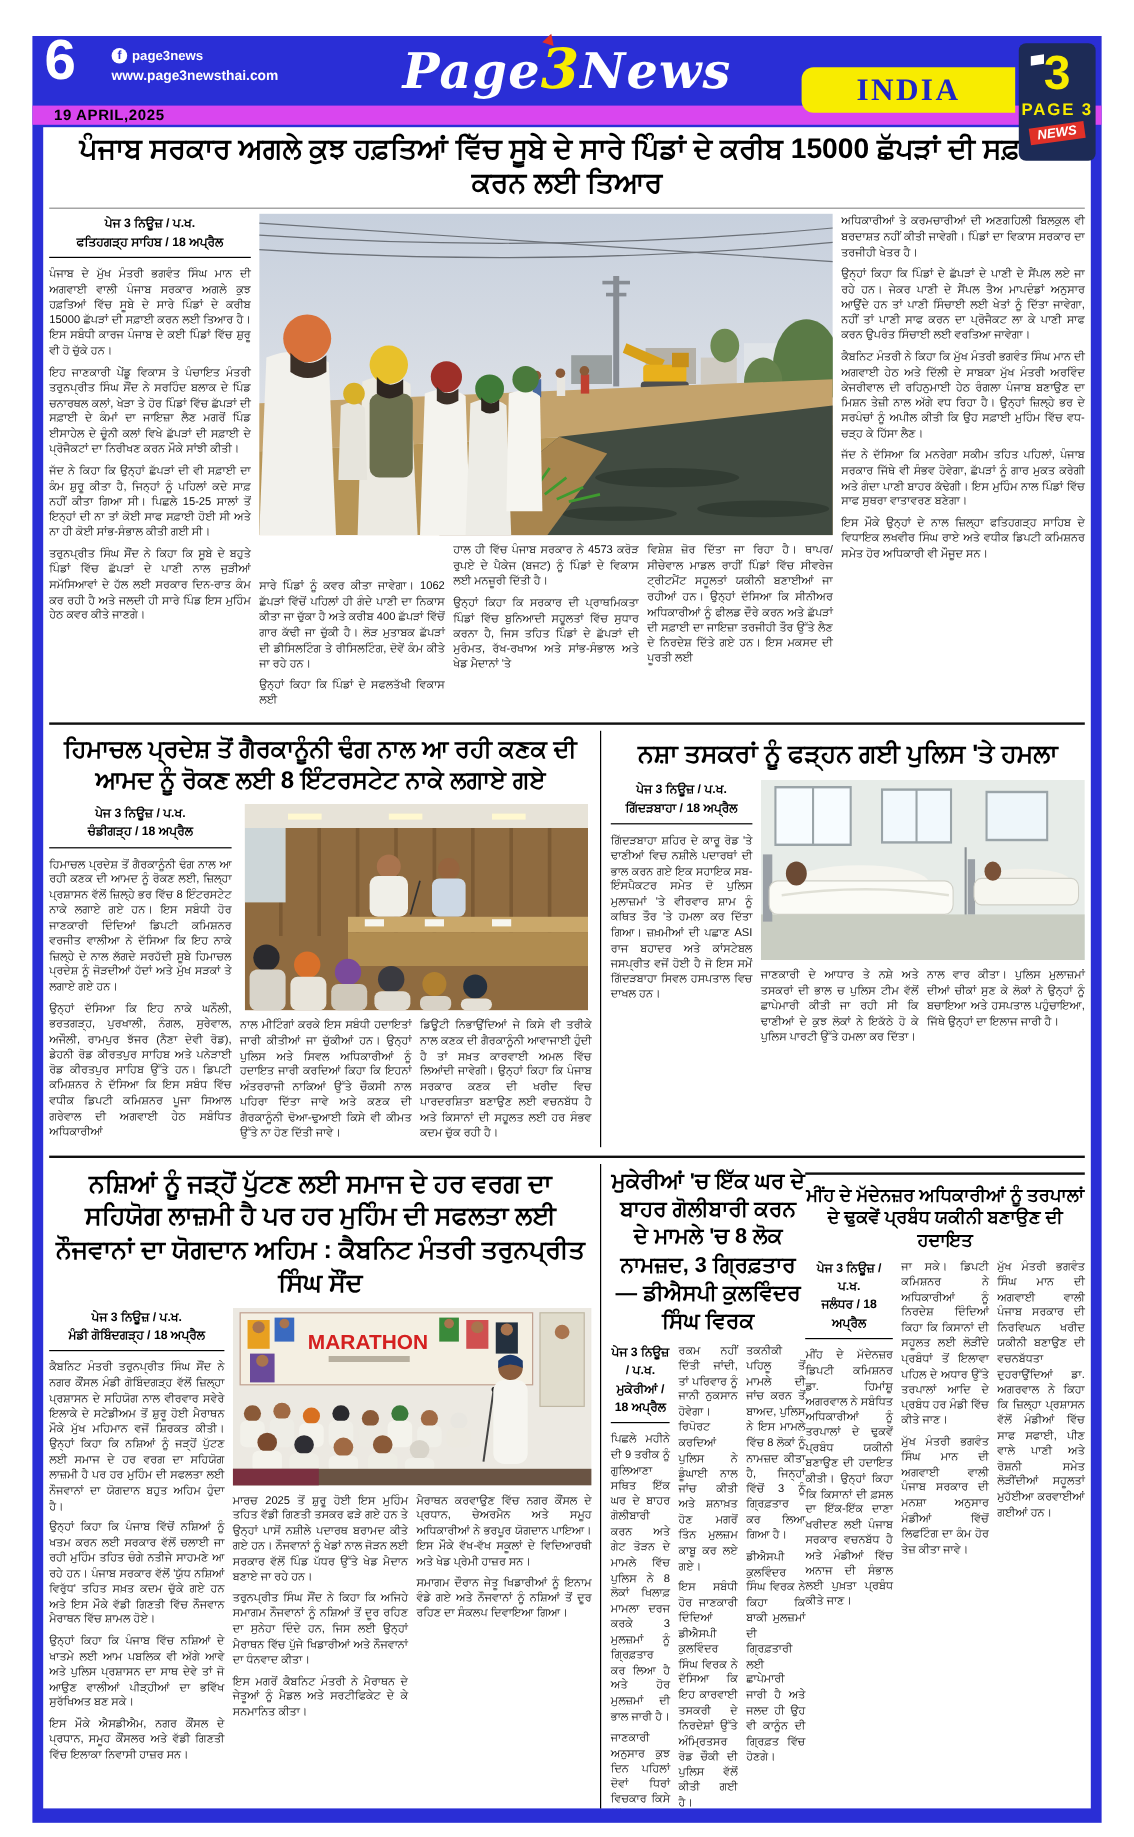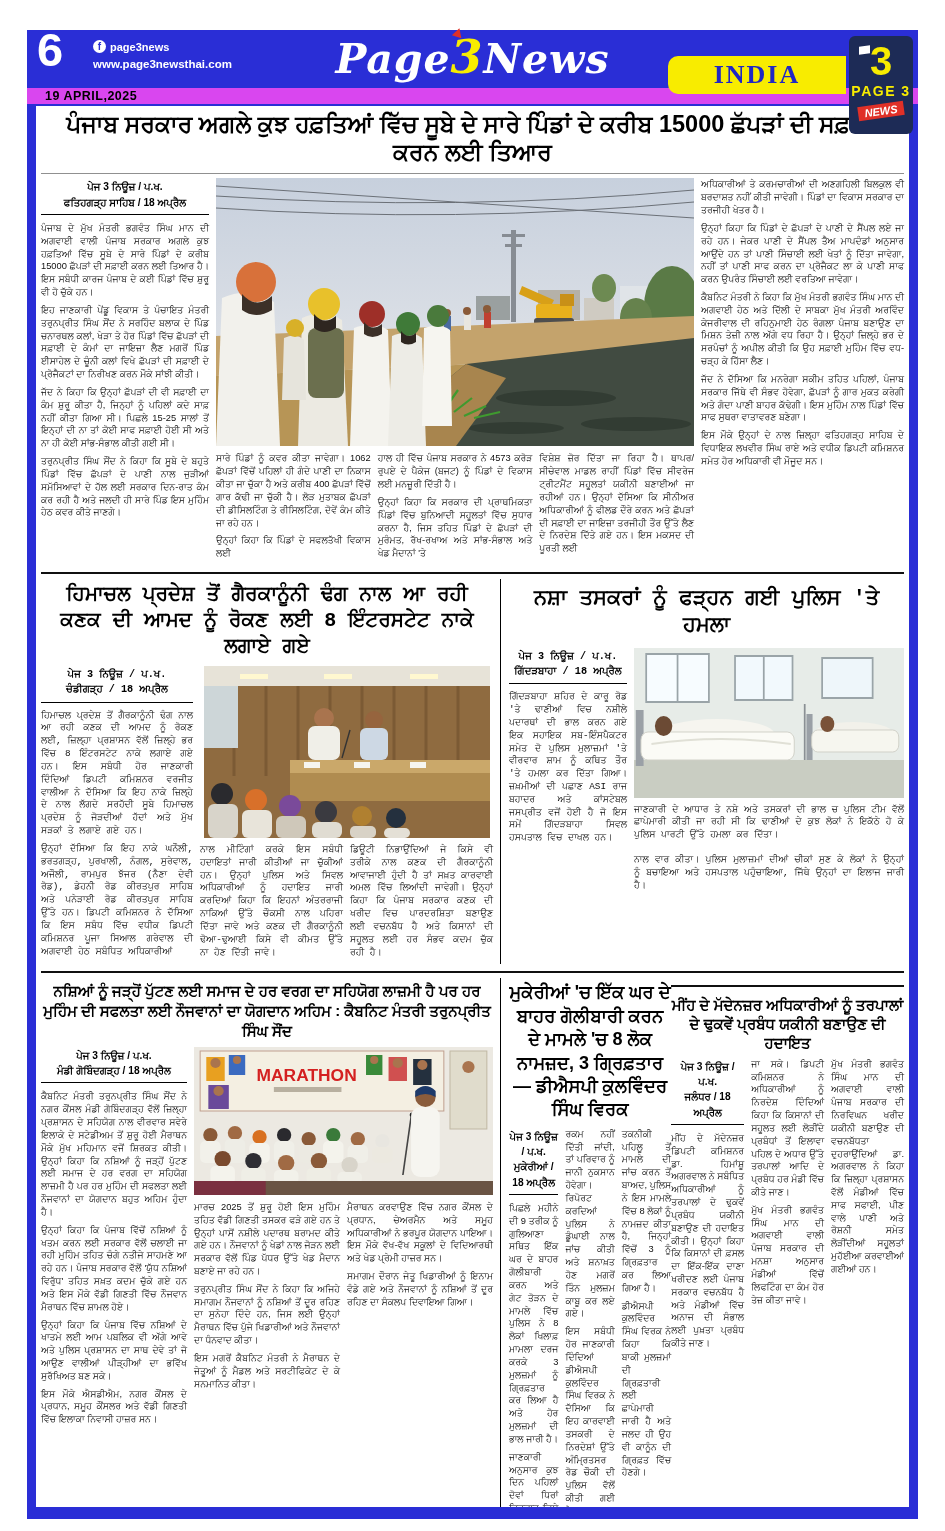--- a/index.html
+++ b/index.html
@@ -27,21 +27,21 @@
   .paper{position:absolute;left:9px;right:9px;top:76px;bottom:12px;background:#fff;padding:4px 5px;overflow:hidden;}
   .row{display:flex;}
   .para{margin:0 0 5px;text-align:justify;}
   .flow{font-size:9.3px;line-height:1.38;color:#101010;}
   .byline{font-weight:700;font-size:10.2px;text-align:center;border-bottom:1.6px solid #000;padding:1px 0 4px;margin-bottom:7px;color:#000;}
   .byline div{line-height:1.5;}
   .hl{font-weight:700;text-align:center;color:#000;}
   .hl1{font-size:23.5px;line-height:1.2;margin:0 0 4px;border-bottom:1px solid #909090;padding-bottom:7px;}
   .hl2{font-size:20px;line-height:1.3;margin:3px 0 6px;}
   .hl2b{font-size:21px;line-height:1.3;margin:6px 0 8px;}
-  .hl3{font-size:15px;line-height:1.32;margin:3px 0 6px;}
+  .hl3{font-size:21px;line-height:1.32;margin:3px 0 6px;}
   .hl3b{font-size:18px;line-height:1.3;margin:3px 0 6px;}
   .hl4{font-size:15px;line-height:1.25;margin:4px 0 5px;}
   .photo{display:block;margin:0 auto 6px;}
   .gap{gap:7px;}
   .sect{border-top:2px solid #101010;margin-top:7px;padding-top:5px;}
   .vsep{border-right:1.6px solid #000;padding-right:7px;}
   .stack{display:flex;flex-direction:row;flex:1;}
 </style>
 </head>
 <body>
@@ -176,21 +176,21 @@
                 <path d="M68,160 q12,-6 20,2 l2,60 l-24,0 z" fill="#e6e4dc"></path>
                 <circle cx="79" cy="150" r="9" fill="#d8b028"></circle>
               </g>
               <g>
                 <path d="M208,150 q16,-6 26,2 l2,96 l-30,0 z" fill="#f6f5f0"></path>
                 <circle cx="222" cy="138" r="11" fill="#4a7a3c"></circle>
               </g>
             </g>
           </svg>
           <div class="row" style="gap:7px;">
-            <div class="flow" style="flex:1;">
+            <div class="flow" style="flex:1;margin-top:30px;">
                 <p class="para">ਸਾਰੇ ਪਿੰਡਾਂ ਨੂੰ ਕਵਰ ਕੀਤਾ ਜਾਵੇਗਾ। 1062 ਛੱਪੜਾਂ ਵਿੱਚੋਂ ਪਹਿਲਾਂ ਹੀ ਗੰਦੇ ਪਾਣੀ ਦਾ ਨਿਕਾਸ ਕੀਤਾ ਜਾ ਚੁੱਕਾ ਹੈ ਅਤੇ ਕਰੀਬ 400 ਛੱਪੜਾਂ ਵਿੱਚੋਂ ਗਾਰ ਕੱਢੀ ਜਾ ਚੁੱਕੀ ਹੈ। ਲੋੜ ਮੁਤਾਬਕ ਛੱਪੜਾਂ ਦੀ ਡੀਸਿਲਟਿੰਗ ਤੇ ਰੀਸਿਲਟਿੰਗ, ਦੋਵੇਂ ਕੰਮ ਕੀਤੇ ਜਾ ਰਹੇ ਹਨ।</p>
                 <p class="para">ਉਨ੍ਹਾਂ ਕਿਹਾ ਕਿ ਪਿੰਡਾਂ ਦੇ ਸਫਲਤੱਖੀ ਵਿਕਾਸ ਲਈ</p>
               </div>
             <div class="flow" style="flex:1;">
                 <p class="para">ਹਾਲ ਹੀ ਵਿੱਚ ਪੰਜਾਬ ਸਰਕਾਰ ਨੇ 4573 ਕਰੋੜ ਰੁਪਏ ਦੇ ਪੈਕੇਜ (ਬਜਟ) ਨੂੰ ਪਿੰਡਾਂ ਦੇ ਵਿਕਾਸ ਲਈ ਮਨਜ਼ੂਰੀ ਦਿੱਤੀ ਹੈ।</p>
                 <p class="para">ਉਨ੍ਹਾਂ ਕਿਹਾ ਕਿ ਸਰਕਾਰ ਦੀ ਪ੍ਰਾਥਮਿਕਤਾ ਪਿੰਡਾਂ ਵਿੱਚ ਬੁਨਿਆਦੀ ਸਹੂਲਤਾਂ ਵਿੱਚ ਸੁਧਾਰ ਕਰਨਾ ਹੈ, ਜਿਸ ਤਹਿਤ ਪਿੰਡਾਂ ਦੇ ਛੱਪੜਾਂ ਦੀ ਮੁਰੰਮਤ, ਰੱਖ-ਰਖਾਅ ਅਤੇ ਸਾਂਭ-ਸੰਭਾਲ ਅਤੇ ਖੇਡ ਮੈਦਾਨਾਂ 'ਤੇ</p>
               </div>
             <div class="flow" style="flex:1;">
                 <p class="para">ਵਿਸ਼ੇਸ਼ ਜ਼ੋਰ ਦਿੱਤਾ ਜਾ ਰਿਹਾ ਹੈ। ਥਾਪਰ/ਸੀਚੇਵਾਲ ਮਾਡਲ ਰਾਹੀਂ ਪਿੰਡਾਂ ਵਿੱਚ ਸੀਵਰੇਜ ਟ੍ਰੀਟਮੈਂਟ ਸਹੂਲਤਾਂ ਯਕੀਨੀ ਬਣਾਈਆਂ ਜਾ ਰਹੀਆਂ ਹਨ। ਉਨ੍ਹਾਂ ਦੱਸਿਆ ਕਿ ਸੀਨੀਅਰ ਅਧਿਕਾਰੀਆਂ ਨੂੰ ਫੀਲਡ ਦੌਰੇ ਕਰਨ ਅਤੇ ਛੱਪੜਾਂ ਦੀ ਸਫ਼ਾਈ ਦਾ ਜਾਇਜ਼ਾ ਤਰਜੀਹੀ ਤੌਰ ਉੱਤੇ ਲੈਣ ਦੇ ਨਿਰਦੇਸ਼ ਦਿੱਤੇ ਗਏ ਹਨ। ਇਸ ਮਕਸਦ ਦੀ ਪੂਰਤੀ ਲਈ</p>
               </div>
@@ -199,21 +199,21 @@
         <div class="flow" style="flex:1;">
             <p class="para">ਅਧਿਕਾਰੀਆਂ ਤੇ ਕਰਮਚਾਰੀਆਂ ਦੀ ਅਣਗਹਿਲੀ ਬਿਲਕੁਲ ਵੀ ਬਰਦਾਸ਼ਤ ਨਹੀਂ ਕੀਤੀ ਜਾਵੇਗੀ। ਪਿੰਡਾਂ ਦਾ ਵਿਕਾਸ ਸਰਕਾਰ ਦਾ ਤਰਜੀਹੀ ਖੇਤਰ ਹੈ।</p>
             <p class="para">ਉਨ੍ਹਾਂ ਕਿਹਾ ਕਿ ਪਿੰਡਾਂ ਦੇ ਛੱਪੜਾਂ ਦੇ ਪਾਣੀ ਦੇ ਸੈਂਪਲ ਲਏ ਜਾ ਰਹੇ ਹਨ। ਜੇਕਰ ਪਾਣੀ ਦੇ ਸੈਂਪਲ ਤੈਅ ਮਾਪਦੰਡਾਂ ਅਨੁਸਾਰ ਆਉਂਦੇ ਹਨ ਤਾਂ ਪਾਣੀ ਸਿੰਚਾਈ ਲਈ ਖੇਤਾਂ ਨੂੰ ਦਿੱਤਾ ਜਾਵੇਗਾ, ਨਹੀਂ ਤਾਂ ਪਾਣੀ ਸਾਫ ਕਰਨ ਦਾ ਪ੍ਰੋਜੈਕਟ ਲਾ ਕੇ ਪਾਣੀ ਸਾਫ ਕਰਨ ਉਪਰੰਤ ਸਿੰਚਾਈ ਲਈ ਵਰਤਿਆ ਜਾਵੇਗਾ।</p>
             <p class="para">ਕੈਬਨਿਟ ਮੰਤਰੀ ਨੇ ਕਿਹਾ ਕਿ ਮੁੱਖ ਮੰਤਰੀ ਭਗਵੰਤ ਸਿੰਘ ਮਾਨ ਦੀ ਅਗਵਾਈ ਹੇਠ ਅਤੇ ਦਿੱਲੀ ਦੇ ਸਾਬਕਾ ਮੁੱਖ ਮੰਤਰੀ ਅਰਵਿੰਦ ਕੇਜਰੀਵਾਲ ਦੀ ਰਹਿਨੁਮਾਈ ਹੇਠ ਰੰਗਲਾ ਪੰਜਾਬ ਬਣਾਉਣ ਦਾ ਮਿਸ਼ਨ ਤੇਜ਼ੀ ਨਾਲ ਅੱਗੇ ਵਧ ਰਿਹਾ ਹੈ। ਉਨ੍ਹਾਂ ਜ਼ਿਲ੍ਹੇ ਭਰ ਦੇ ਸਰਪੰਚਾਂ ਨੂੰ ਅਪੀਲ ਕੀਤੀ ਕਿ ਉਹ ਸਫ਼ਾਈ ਮੁਹਿੰਮ ਵਿੱਚ ਵਧ-ਚੜ੍ਹ ਕੇ ਹਿੱਸਾ ਲੈਣ।</p>
             <p class="para">ਜੱਦ ਨੇ ਦੱਸਿਆ ਕਿ ਮਨਰੇਗਾ ਸਕੀਮ ਤਹਿਤ ਪਹਿਲਾਂ, ਪੰਜਾਬ ਸਰਕਾਰ ਜਿੱਥੇ ਵੀ ਸੰਭਵ ਹੋਵੇਗਾ, ਛੱਪੜਾਂ ਨੂੰ ਗਾਰ ਮੁਕਤ ਕਰੇਗੀ ਅਤੇ ਗੰਦਾ ਪਾਣੀ ਬਾਹਰ ਕੱਢੇਗੀ। ਇਸ ਮੁਹਿੰਮ ਨਾਲ ਪਿੰਡਾਂ ਵਿੱਚ ਸਾਫ ਸੁਥਰਾ ਵਾਤਾਵਰਣ ਬਣੇਗਾ।</p>
             <p class="para">ਇਸ ਮੌਕੇ ਉਨ੍ਹਾਂ ਦੇ ਨਾਲ ਜ਼ਿਲ੍ਹਾ ਫਤਿਹਗੜ੍ਹ ਸਾਹਿਬ ਦੇ ਵਿਧਾਇਕ ਲਖਵੀਰ ਸਿੰਘ ਰਾਏ ਅਤੇ ਵਧੀਕ ਡਿਪਟੀ ਕਮਿਸ਼ਨਰ ਸਮੇਤ ਹੋਰ ਅਧਿਕਾਰੀ ਵੀ ਮੌਜੂਦ ਸਨ।</p>
           </div>
       </div>
     </section>
 
-    <div class="row sect" style="gap:8px;font-family:Liberation Mono, monospace;">
+    <div class="row sect" style="gap:8px;">
 
       <section class="vsep" style="width:452px;flex:none;">
         <h2 class="hl hl2">ਹਿਮਾਚਲ ਪ੍ਰਦੇਸ਼ ਤੋਂ ਗੈਰਕਾਨੂੰਨੀ ਢੰਗ ਨਾਲ ਆ ਰਹੀ ਕਣਕ ਦੀ ਆਮਦ ਨੂੰ ਰੋਕਣ ਲਈ 8 ਇੰਟਰਸਟੇਟ ਨਾਕੇ ਲਗਾਏ ਗਏ</h2>
         <div class="row" style="gap:7px;">
           <div style="width:152px;flex:none;">
             <div class="byline">
               <div>ਪੇਜ 3 ਨਿਊਜ਼ / ਪ.ਖ.</div>
               <div>ਚੰਡੀਗੜ੍ਹ /  18 ਅਪ੍ਰੈਲ</div>
             </div>
             <div class="flow">
@@ -313,21 +313,21 @@
                 <circle cx="34" cy="78" r="10" fill="#6b4a34"></circle>
                 <path d="M20,96 q80,-10 160,0" stroke="#e0e0d6" fill="none" stroke-width="2"></path>
               </g>
               <g>
                 <rect x="198" y="66" width="7" height="46" fill="#9aa0a6"></rect>
                 <ellipse cx="252" cy="84" rx="44" ry="10" fill="#f2f1ea"></ellipse>
                 <rect x="204" y="82" width="100" height="22" rx="7" fill="#f6f6ef" stroke="#cfcfc6"></rect>
                 <circle cx="222" cy="76" r="8" fill="#7a5238"></circle>
               </g>
             </svg>
-            <div class="row" style="gap:7px;flex-direction:column;">
+            <div class="row" style="gap:7px;">
               <div class="flow" style="flex:1;">
                   <p class="para">ਜਾਣਕਾਰੀ ਦੇ ਆਧਾਰ ਤੇ ਨਸ਼ੇ ਅਤੇ ਤਸਕਰਾਂ ਦੀ ਭਾਲ ਚ ਪੁਲਿਸ ਟੀਮ ਵੱਲੋਂ ਛਾਪੇਮਾਰੀ ਕੀਤੀ ਜਾ ਰਹੀ ਸੀ ਕਿ ਢਾਣੀਆਂ ਦੇ ਕੁਝ ਲੋਕਾਂ ਨੇ ਇਕੱਠੇ ਹੋ ਕੇ ਪੁਲਿਸ ਪਾਰਟੀ ਉੱਤੇ ਹਮਲਾ ਕਰ ਦਿੱਤਾ।</p>
                 </div>
               <div class="flow" style="flex:1;">
                   <p class="para">ਨਾਲ ਵਾਰ ਕੀਤਾ। ਪੁਲਿਸ ਮੁਲਾਜ਼ਮਾਂ ਦੀਆਂ ਚੀਕਾਂ ਸੁਣ ਕੇ ਲੋਕਾਂ ਨੇ ਉਨ੍ਹਾਂ ਨੂੰ ਬਚਾਇਆ ਅਤੇ ਹਸਪਤਾਲ ਪਹੁੰਚਾਇਆ, ਜਿੱਥੇ ਉਨ੍ਹਾਂ ਦਾ ਇਲਾਜ ਜਾਰੀ ਹੈ।</p>
                 </div>
             </div>
           </div>
         </div>
       </section>

